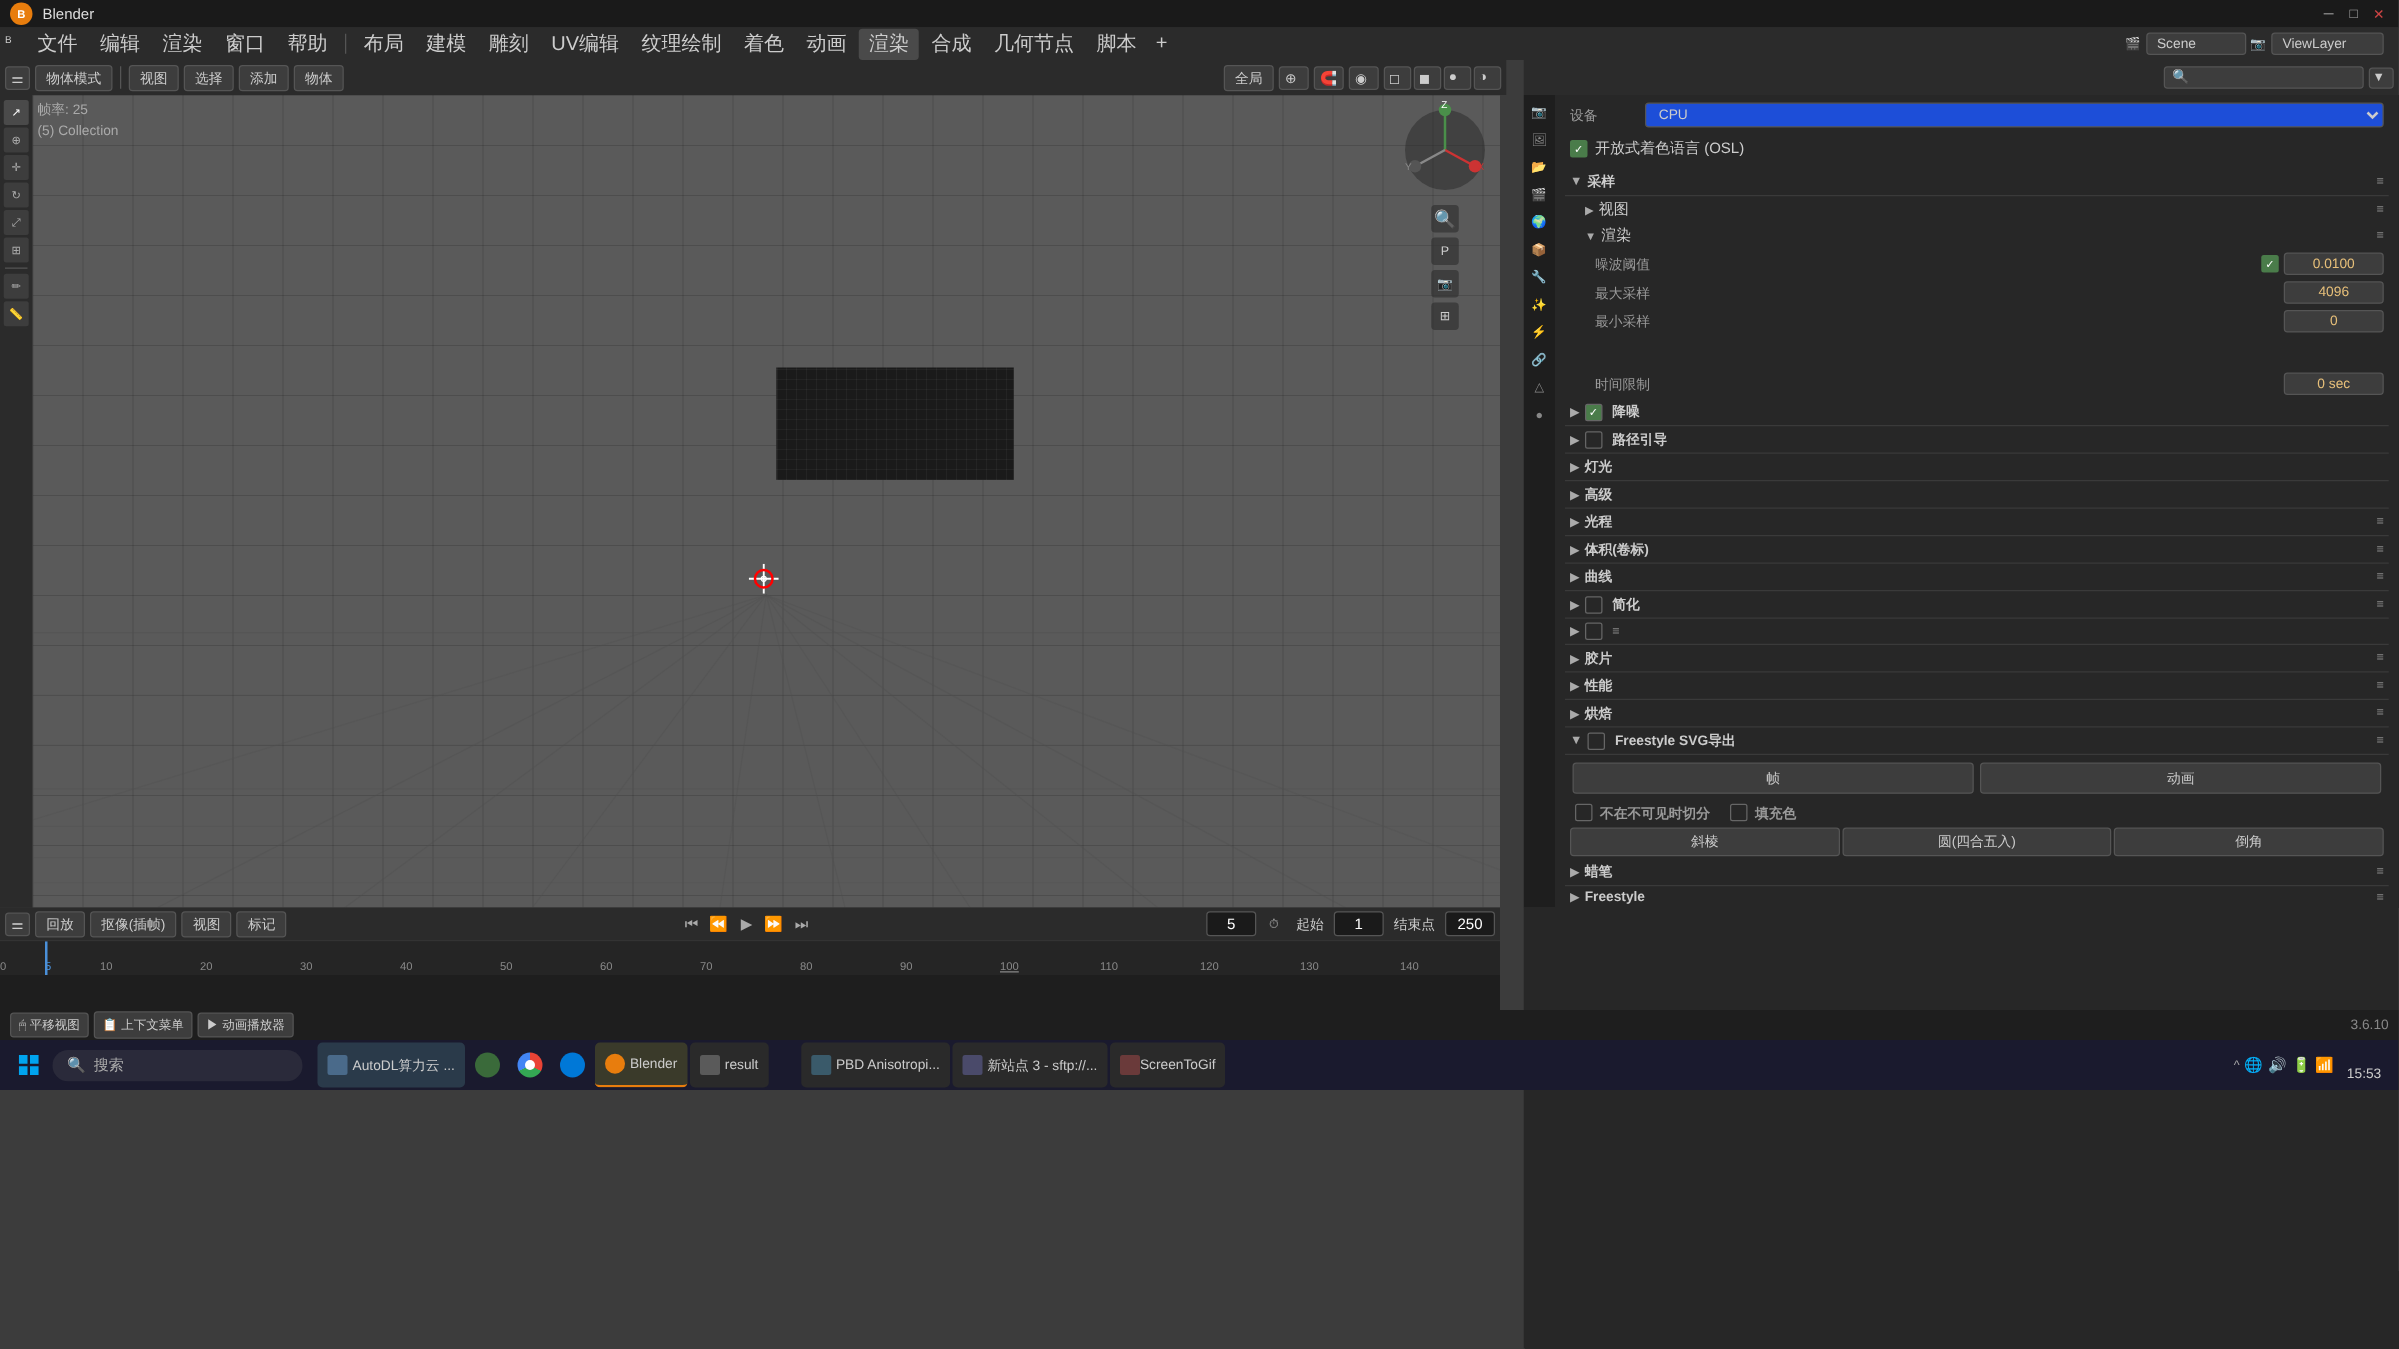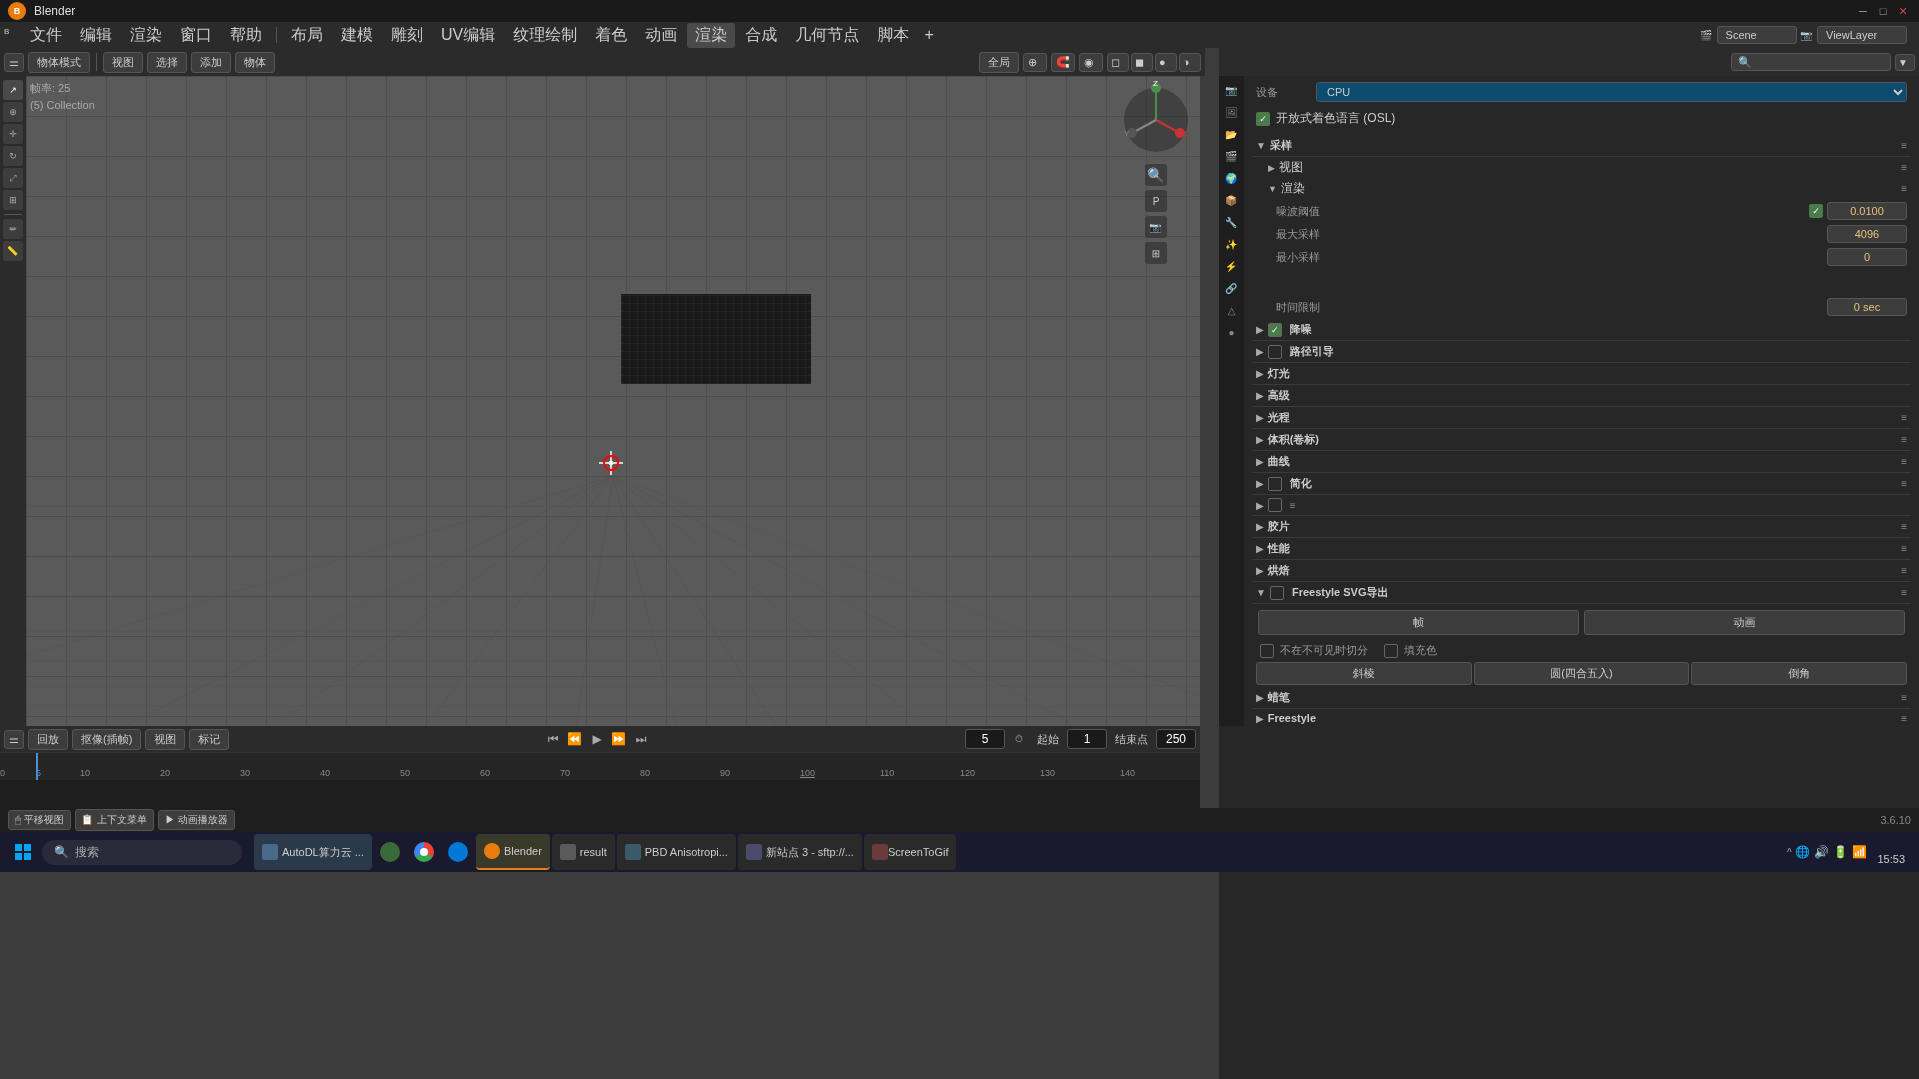--- a/index.html
+++ b/index.html
@@ -87,21 +87,21 @@
     
     #prop-content {
       padding: 4px 8px; width: 100%;
     }
 
     
     .device-row {
       display: flex; align-items: center; margin-bottom: 4px; padding: 2px 4px;
     }
     .device-label { color: #999; font-size: 11px; width: 60px; }
-    .device-select { flex: 1; background: #0c4a6e; border: 1px solid #555; border-radius: 3px; color: #ccc; font-size: 11px; padding: 2px 6px; }
+    .device-select { flex: 1; background: #1d4ed8; border: 1px solid #555; border-radius: 3px; color: #ccc; font-size: 11px; padding: 2px 6px; }
 
     
     .osl-row {
       display: flex; align-items: center; margin-bottom: 6px; padding: 2px 4px;
     }
     .osl-checkbox { width: 14px; height: 14px; background: #4a7c4a; border-radius: 2px; display: flex; align-items: center; justify-content: center; margin-right: 6px; color: white; font-size: 9px; }
 
     
     .section-header {
       display: flex; align-items: center; padding: 3px 4px; cursor: pointer;
@@ -127,21 +127,21 @@
     .cb { width: 14px; height: 14px; border: 1px solid #666; border-radius: 2px; margin-right: 4px; display: flex; align-items: center; justify-content: center; }
     .cb.checked { background: #4a7c4a; color: white; font-size: 9px; }
 
     
     .action-btn { flex: 1; background: #3d3d3d; border: 1px solid #555; border-radius: 3px; color: #ccc; font-size: 11px; padding: 4px 8px; cursor: pointer; text-align: center; margin: 2px; }
 
     
     .render-btns { display: flex; margin: 4px 4px; gap: 1px; }
 
     
-    .option-row { display: flex; align-items: center; padding: 2px 8px; }
+    .option-row { display: flex; align-items: flex-start; padding: 2px 8px; font-weight: bold; }
     .option-cb { width: 14px; height: 14px; border: 1px solid #666; border-radius: 2px; margin-right: 6px; }
     .option-label { color: #999; font-size: 11px; }
 
     
     .button-row { display: flex; margin: 2px 4px; gap: 2px; }
     .small-btn { flex: 1; background: #3d3d3d; border: 1px solid #555; border-radius: 3px; color: #ccc; font-size: 11px; padding: 3px 6px; cursor: pointer; text-align: center; }
 
     
     #bottom-toolbar {
       position: absolute; top: 726px; left: 0; width: 1200px; height: 26px;
@@ -642,21 +642,21 @@
       <div style="display:flex;align-items:center;height:36px;padding:0 8px;background:#3a3a2a;border-radius:4px;cursor:pointer;gap:4px;border-bottom:2px solid #e87d0d;">
         <div style="width:16px;height:16px;background:#e87d0d;border-radius:8px;"></div>
         <span style="color:#ccc;font-size:11px;">Blender</span>
       </div>
 
       <div style="display:flex;align-items:center;height:36px;padding:0 8px;background:#2a2a2a;border-radius:4px;cursor:pointer;gap:4px;">
         <div style="width:16px;height:16px;background:#5a5a5a;border-radius:2px;"></div>
         <span style="color:#ccc;font-size:11px;">result</span>
       </div>
 
-      <div style="display:flex;align-items:center;height:36px;padding:0 8px;background:#2a2a2a;border-radius:4px;cursor:pointer;gap:4px;">
+      <div style="display:flex;align-items:center;height:36px;padding:0 8px;background:#2a2a2a;border-radius:4px;cursor:pointer;gap:4px;margin-left:24px;">
         <div style="width:16px;height:16px;background:#3a5a6a;border-radius:2px;"></div>
         <span style="color:#ccc;font-size:11px;">PBD Anisotropi...</span>
       </div>
 
       <div style="display:flex;align-items:center;height:36px;padding:0 8px;background:#2a2a2a;border-radius:4px;cursor:pointer;gap:4px;">
         <div style="width:16px;height:16px;background:#4a4a6a;border-radius:2px;"></div>
         <span style="color:#ccc;font-size:11px;">新站点 3 - sftp://...</span>
       </div>
 
       <div style="display:flex;align-items:center;height:36px;padding:0 8px;background:#2a2a2a;border-radius:4px;cursor:pointer;gap:0;">

